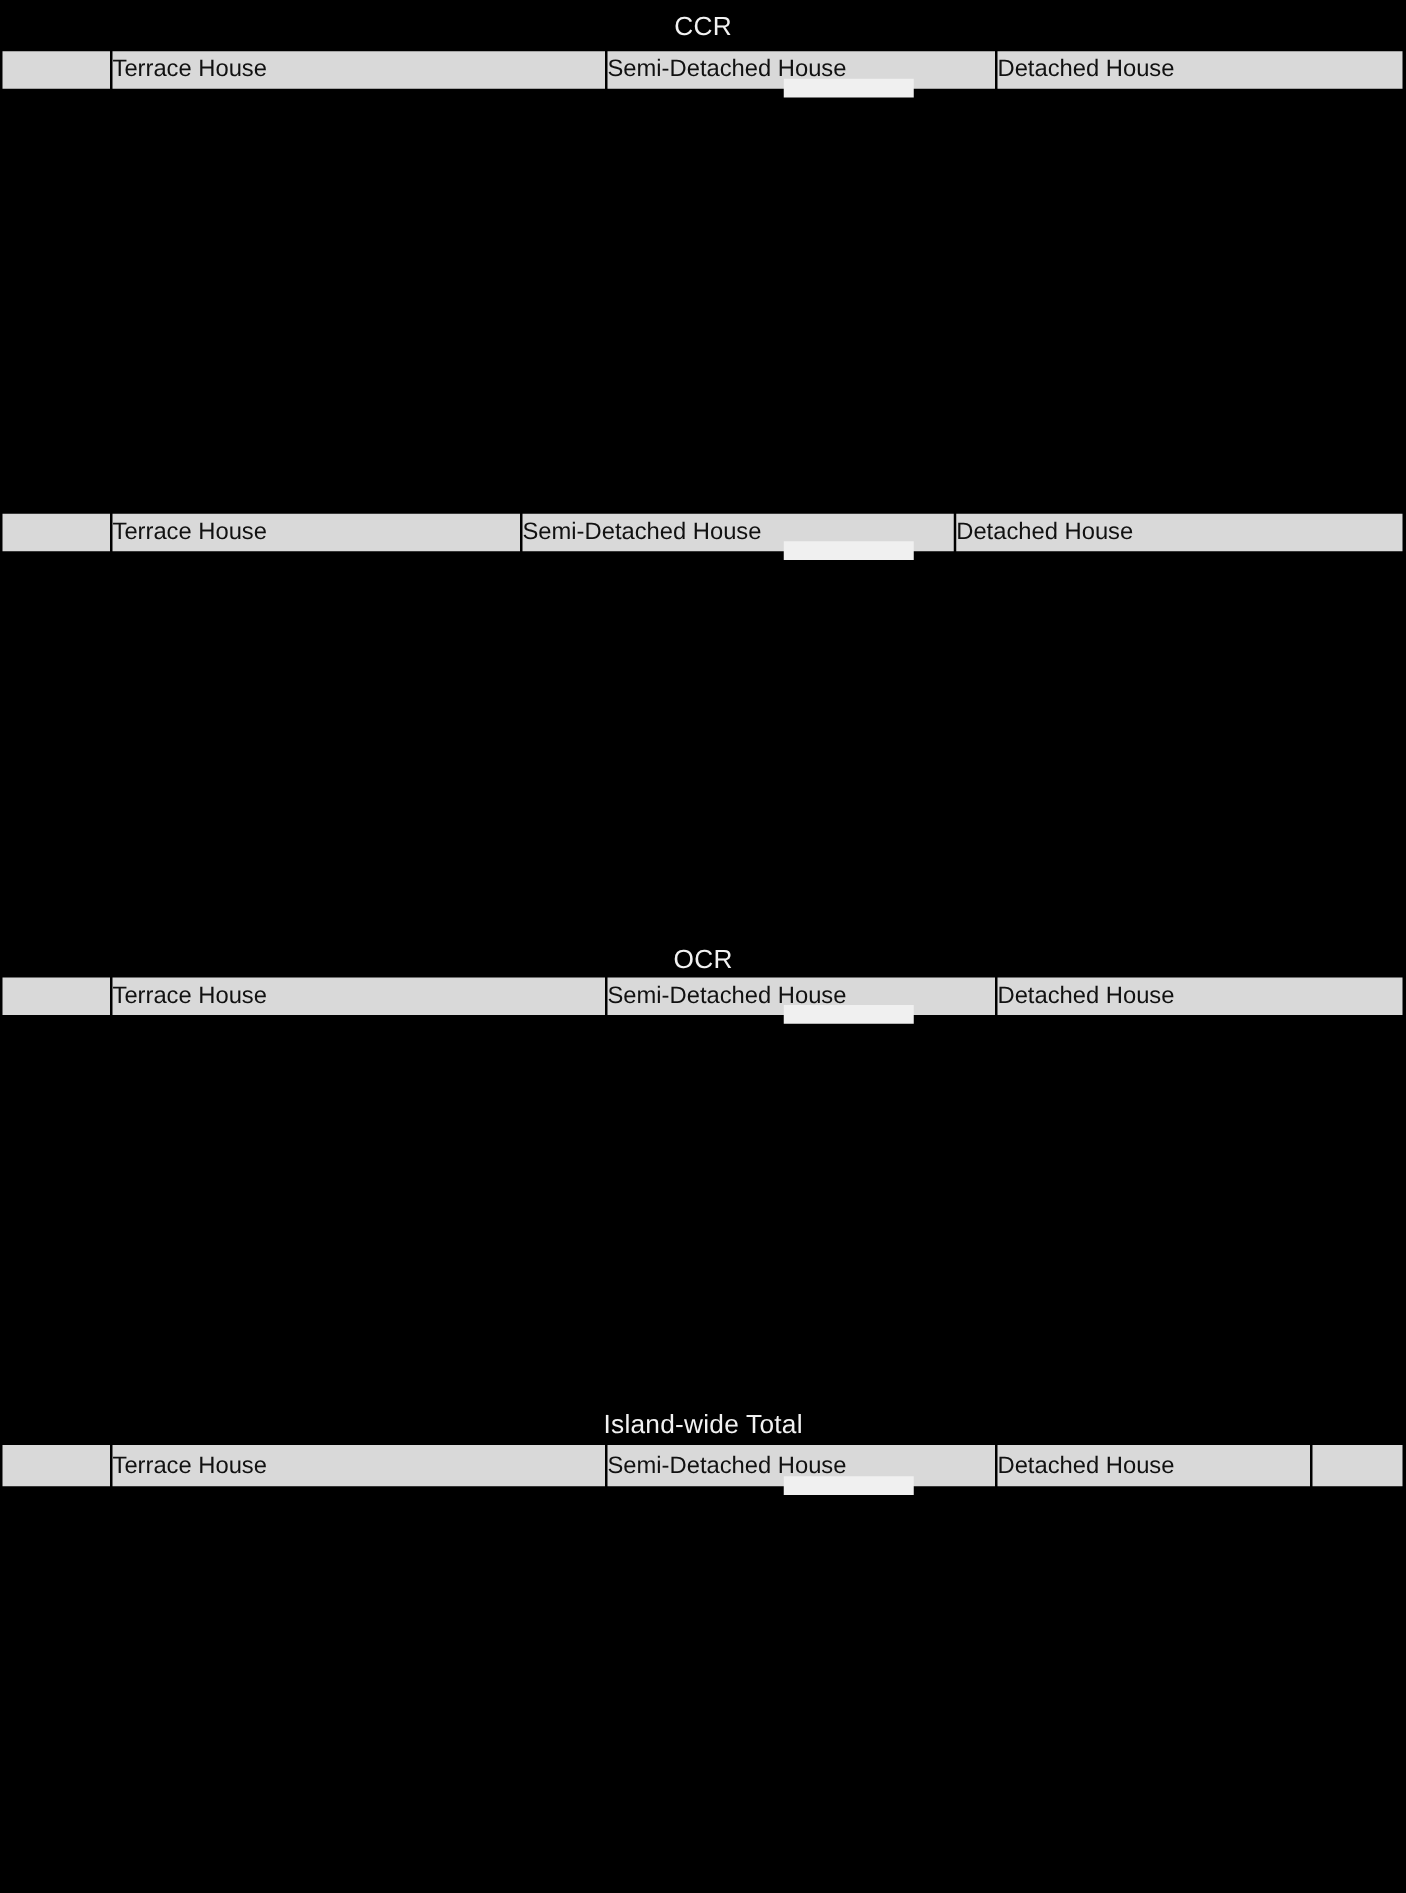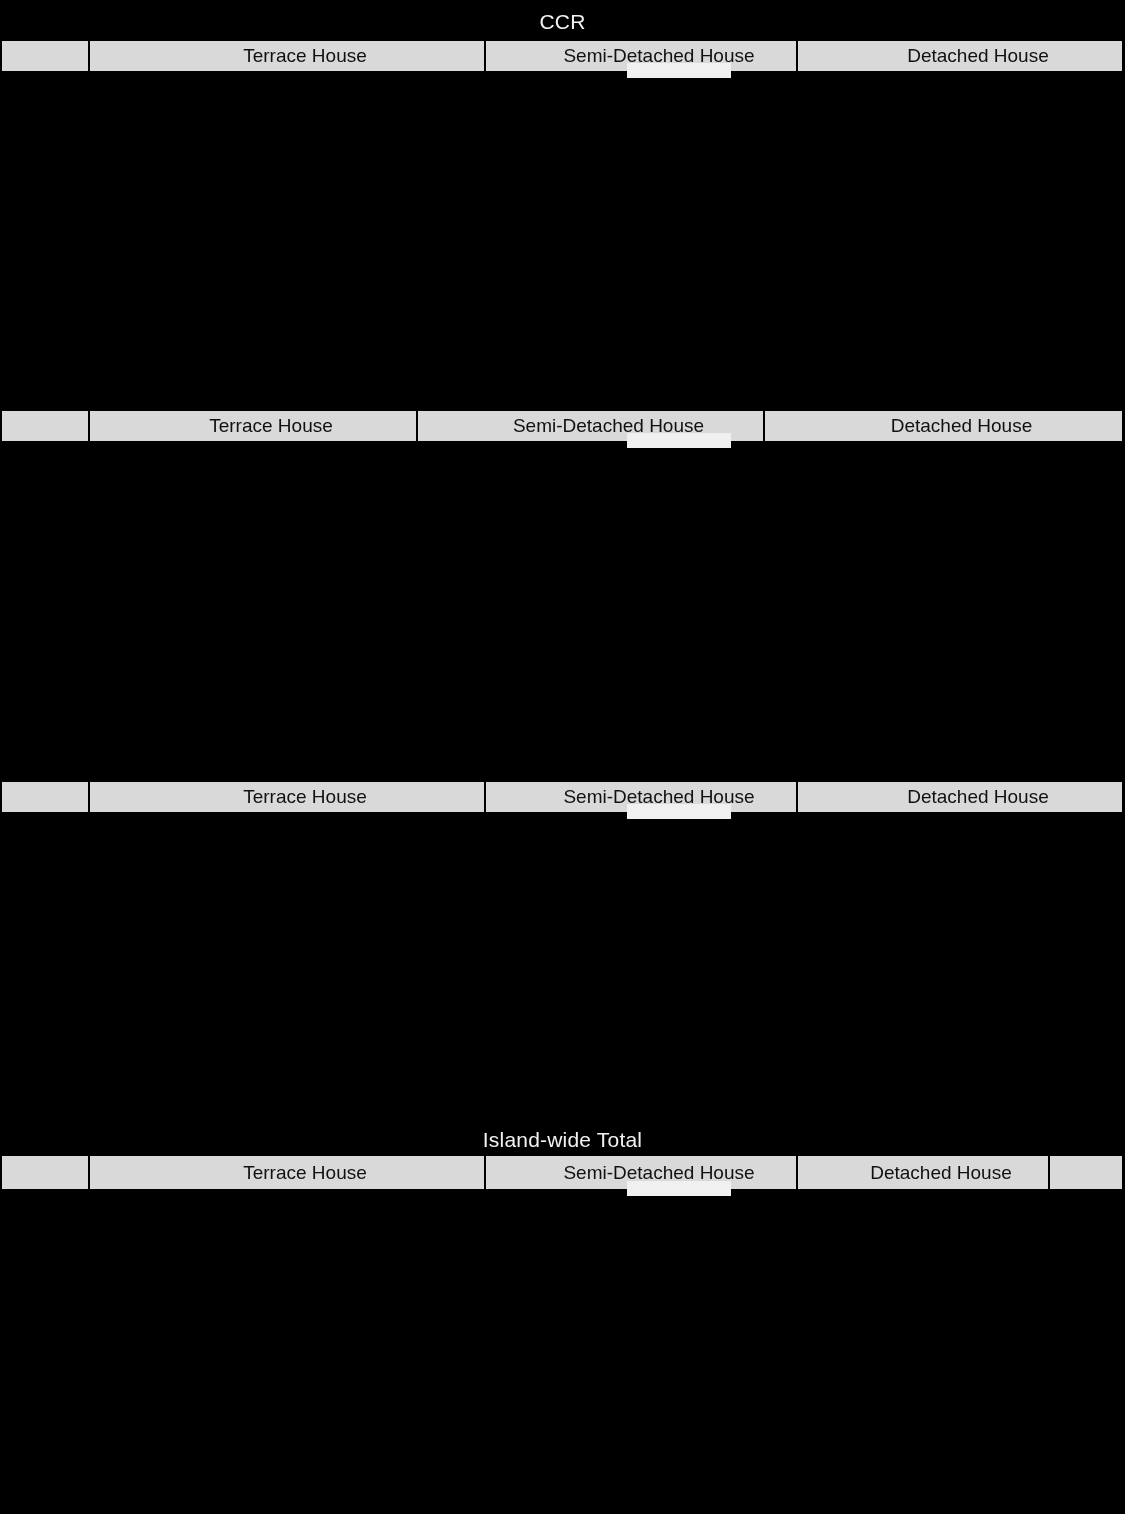--- a/index.html
+++ b/index.html
@@ -24,25 +24,23 @@
     font-size:21px;line-height:26px;
     text-align:center;
     letter-spacing:0.2px;
   }
   .hrow{position:absolute;left:0;width:1125px;height:30px;}
   .hcell{
     position:absolute;top:0;height:30px;
     background:var(--header-bg);
     color:var(--header-text);
     font-size:19px;line-height:30px;
-    text-align:center;
     white-space:nowrap;
     overflow:hidden;
     box-sizing:border-box;
-    padding-left:36px;
   }
   .subcell{
     position:absolute;
     width:104px;height:15px;
     background:var(--subcell-bg);
   }
 </style>
 </head>
 <body>
 
@@ -58,20 +56,21 @@
   </div>
 
   <div class="hrow" style="top:411px">
     <div class="hcell" style="left:2px;width:86px"></div>
     <div class="hcell" style="left:90px;width:326px">Terrace House</div>
     <div class="hcell" style="left:418px;width:345px">Semi-Detached House</div>
     <div class="hcell" style="left:765px;width:357px">Detached House</div>
     <div class="subcell" style="left:627px;top:22px"></div>
   </div>
 
+  <div class="section-title" style="top:755px">OCR</div>
   <div class="hrow" style="top:782px">
     <div class="hcell" style="left:2px;width:86px"></div>
     <div class="hcell" style="left:90px;width:394px">Terrace House</div>
     <div class="hcell" style="left:486px;width:310px">Semi-Detached House</div>
     <div class="hcell" style="left:798px;width:324px">Detached House</div>
     <div class="subcell" style="left:627px;top:22px"></div>
   </div>
 
   <div class="section-title" style="top:1127px">Island-wide Total</div>
   <div class="hrow" style="top:1156px;height:33px">

